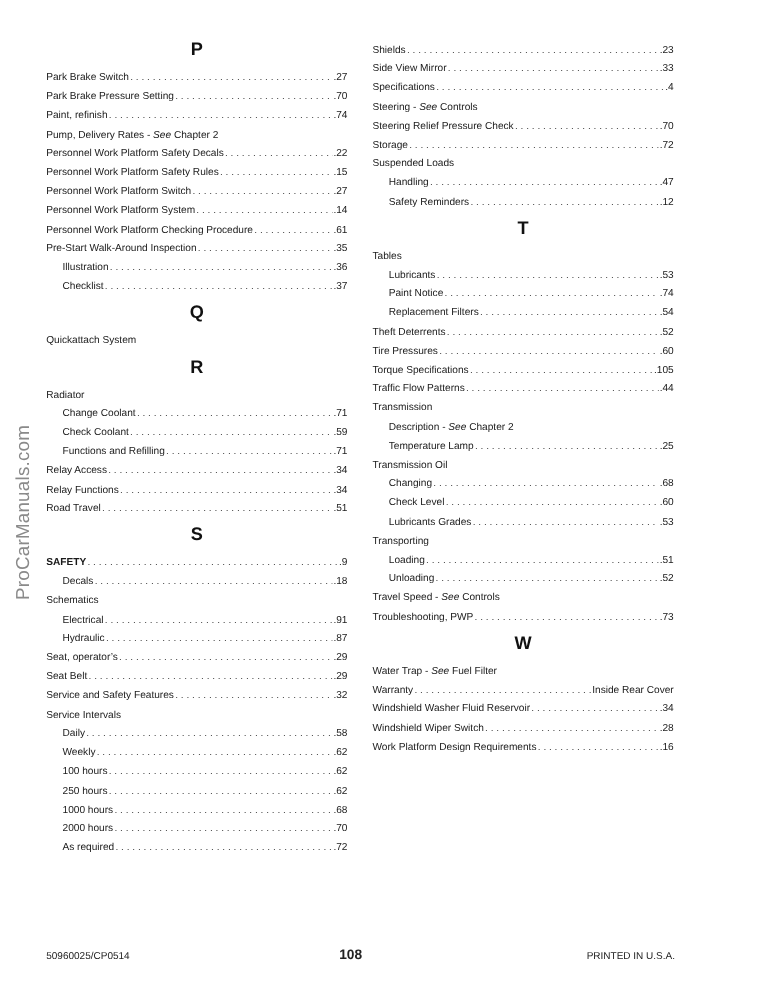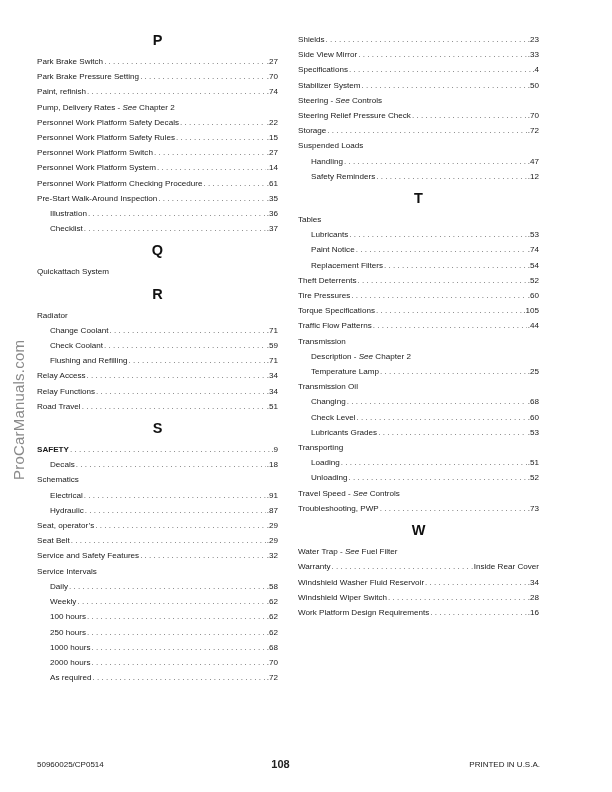--- a/index.html
+++ b/index.html
@@ -121,21 +121,21 @@
       <span class="label"><span>Change Coolant</span></span>
       <span class="dots"></span>
       <span class="page">.71</span>
     </div>
     <div class="row sub">
       <span class="label"><span>Check Coolant</span></span>
       <span class="dots"></span>
       <span class="page">.59</span>
     </div>
     <div class="row sub">
-      <span class="label"><span>Flushing and Refilling</span></span>
+      <span class="label"><span>Functions and Refilling</span></span>
       <span class="dots"></span>
       <span class="page">.71</span>
     </div>
     <div class="row">
       <span class="label"><span>Relay Access</span></span>
       <span class="dots"></span>
       <span class="page">.34</span>
     </div>
     <div class="row">
       <span class="label"><span>Relay Functions</span></span>
@@ -233,25 +233,20 @@
     </div>
     <div class="row">
       <span class="label"><span>Side View Mirror</span></span>
       <span class="dots"></span>
       <span class="page">.33</span>
     </div>
     <div class="row">
       <span class="label"><span>Specifications</span></span>
       <span class="dots"></span>
       <span class="page">.4</span>
-    </div>
-    <div class="row">
-      <span class="label"><span>Stabilizer System</span></span>
-      <span class="dots"></span>
-      <span class="page">.50</span>
     </div>
     <div class="row">
       <span class="label"><span>Steering - </span><i>See</i><span> Controls</span></span>
     </div>
     <div class="row">
       <span class="label"><span>Steering Relief Pressure Check</span></span>
       <span class="dots"></span>
       <span class="page">.70</span>
     </div>
     <div class="row">

